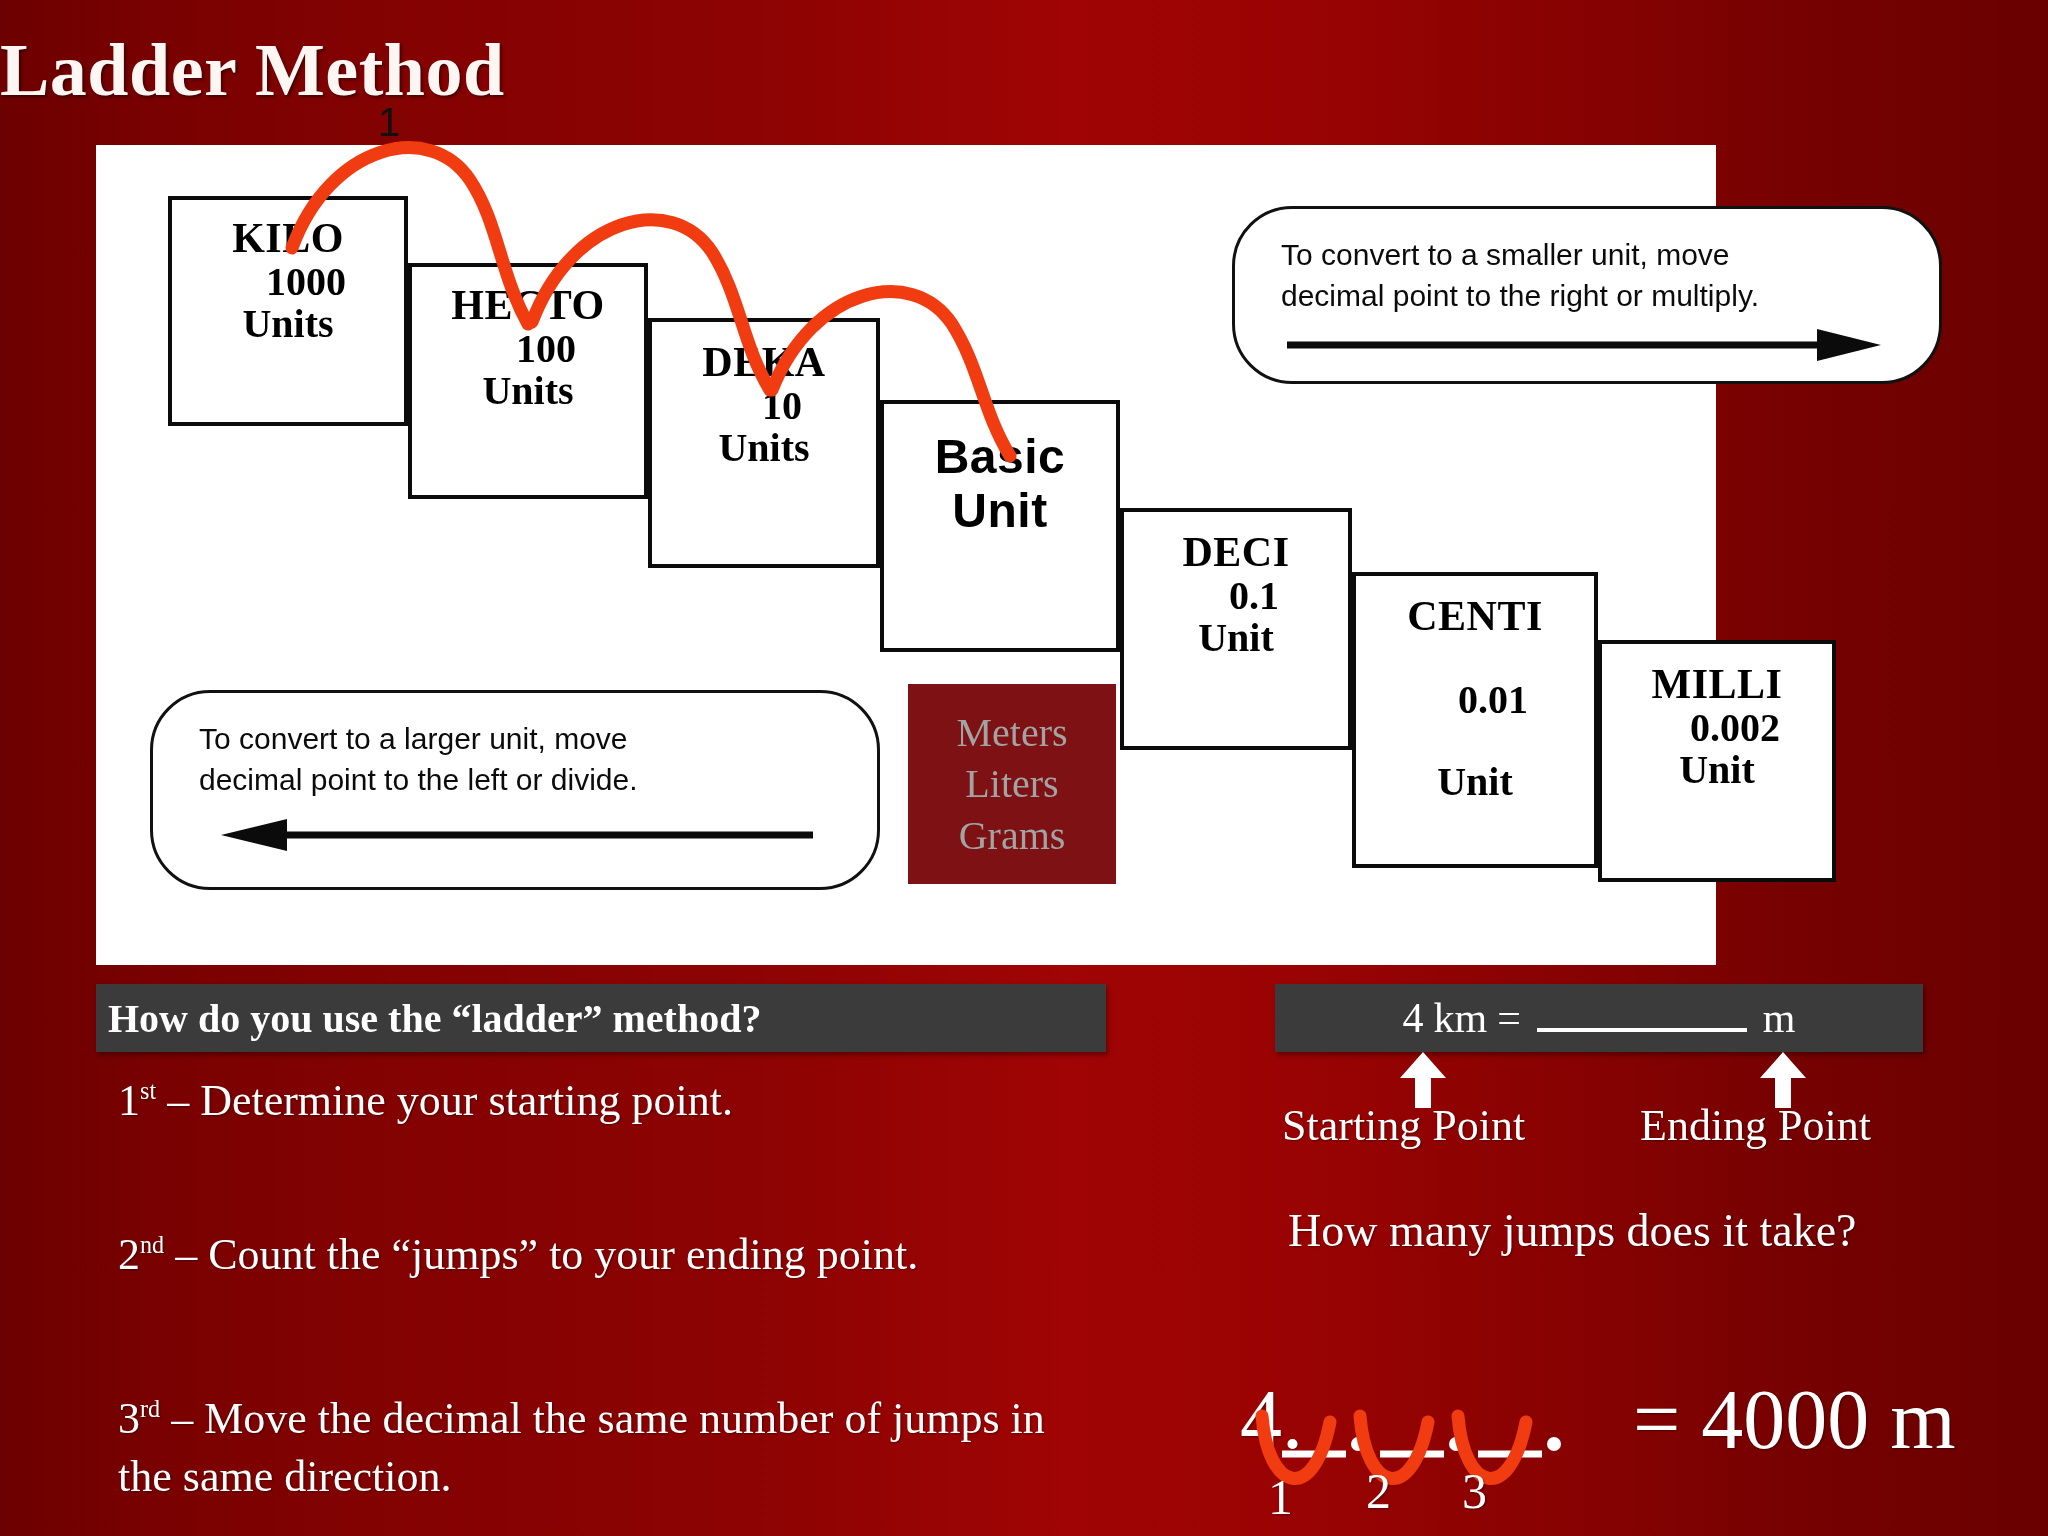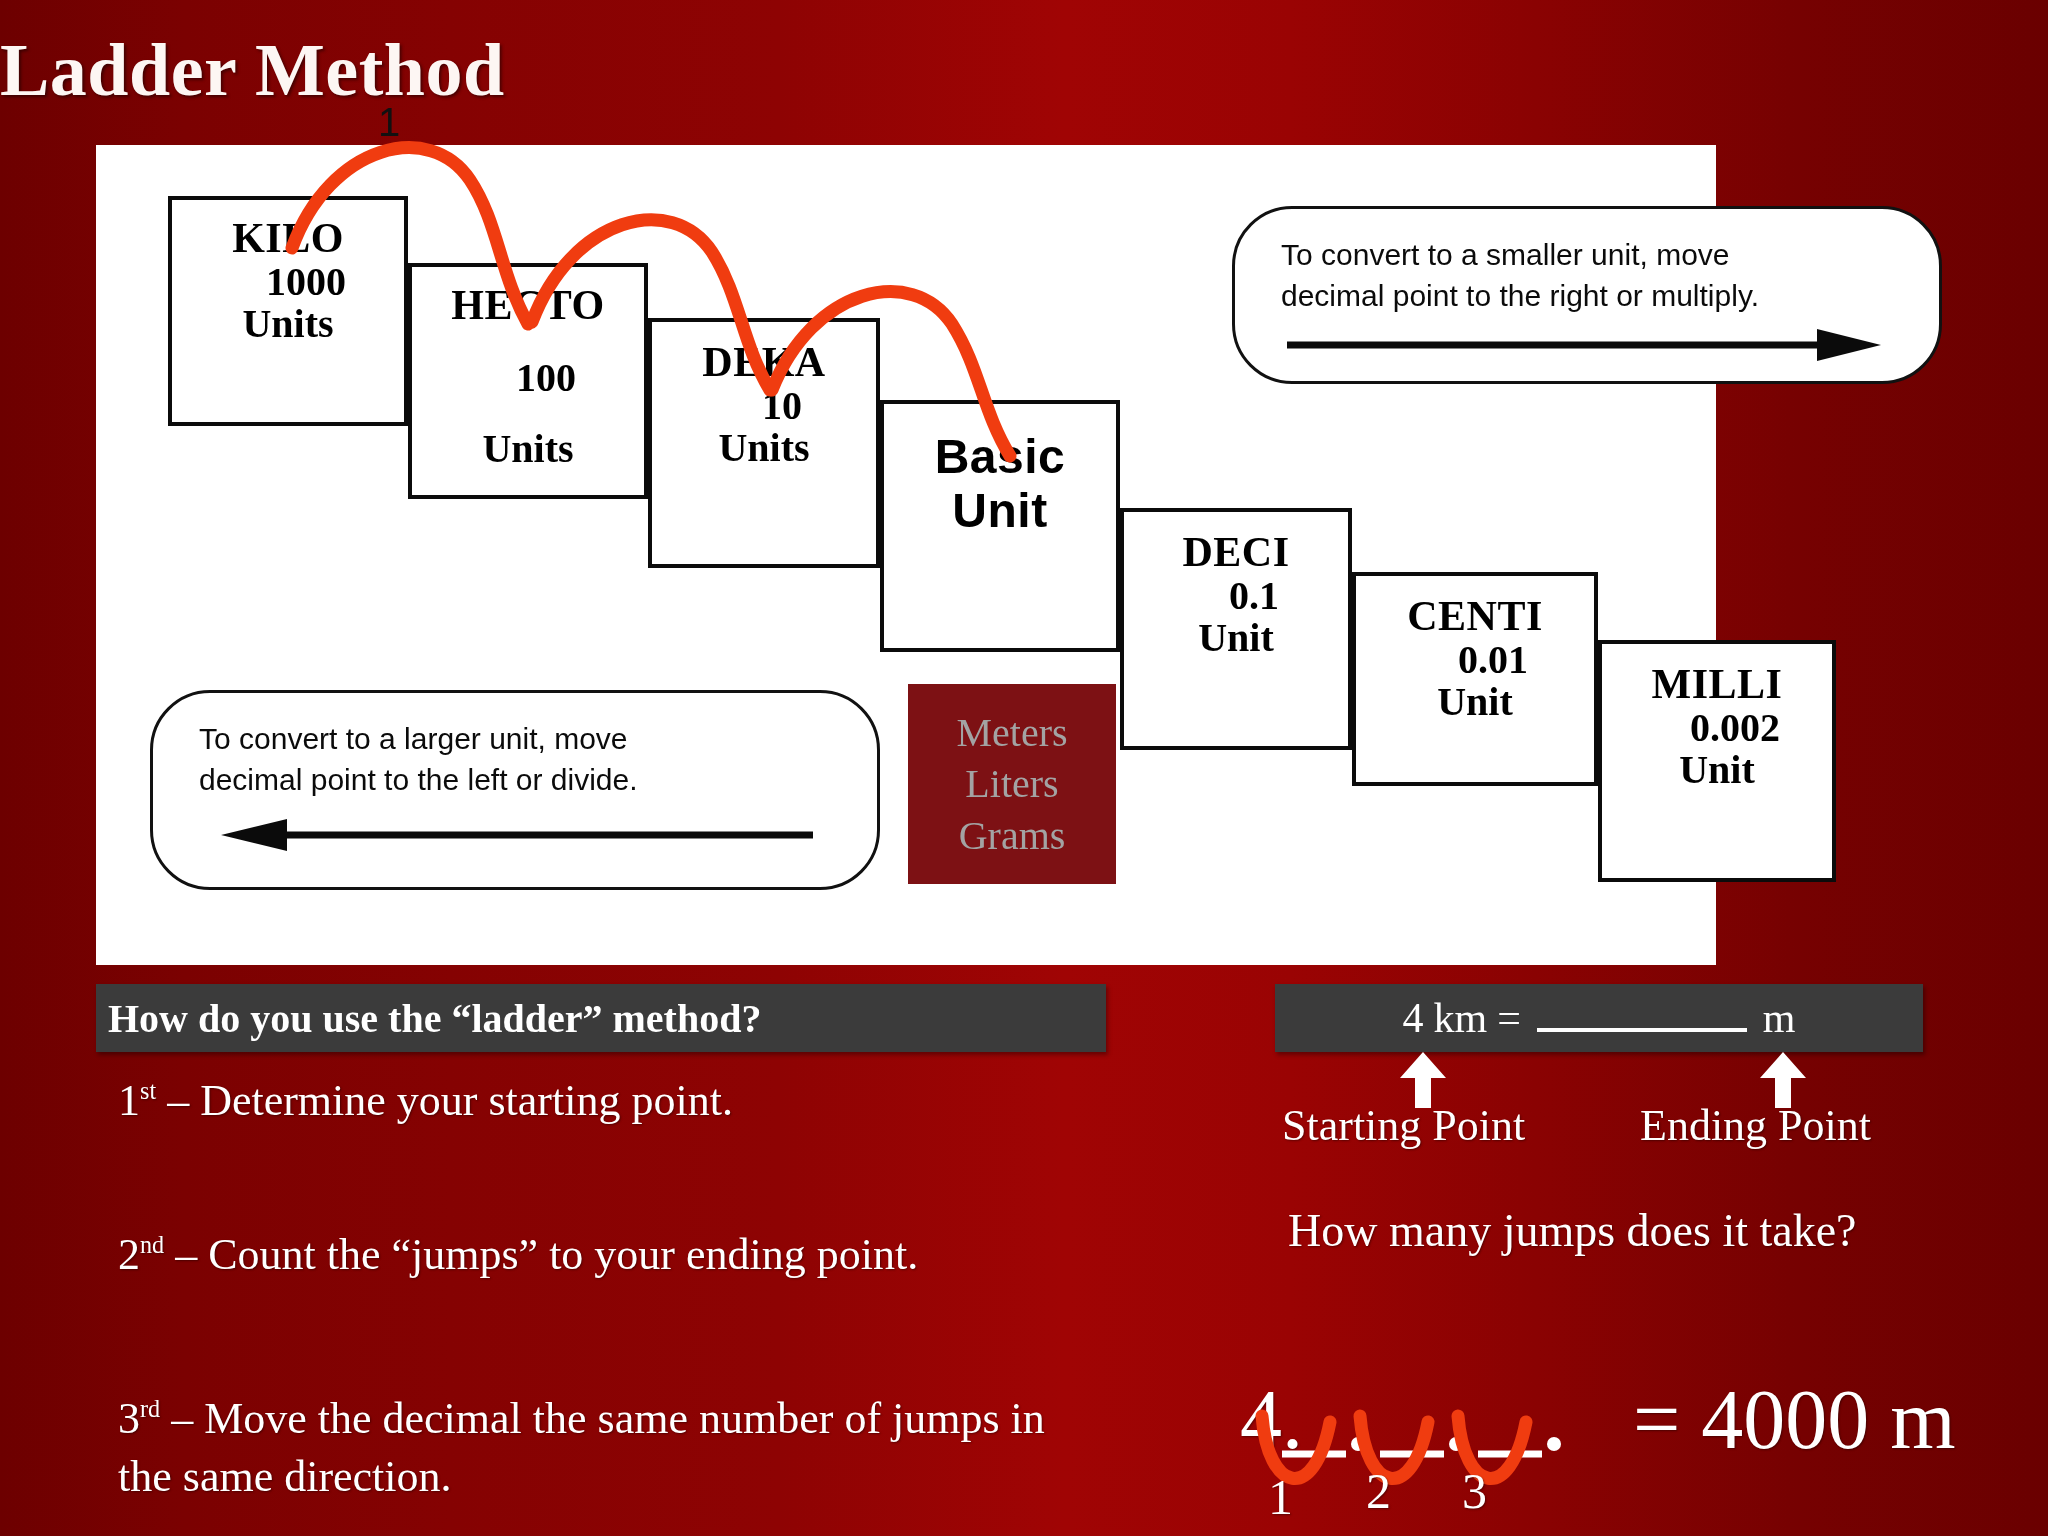--- a/index.html
+++ b/index.html
@@ -111,21 +111,21 @@
   <div class="title">Ladder Method</div>
 
   <div class="panel"></div>
 
   <div class="step" style="left:168px;top:196px;width:240px;height:230px;padding-top:16px;">
     <div class="nm">KILO</div>
     <div class="vl">1000</div>
     <div class="un">Units</div>
   </div>
 
-  <div class="step" style="left:408px;top:263px;width:240px;height:236px;padding-top:16px;gap:29px;">
+  <div class="step" style="left:408px;top:263px;width:240px;height:236px;padding-top:16px;">
     <div class="nm">HECTO</div>
     <div class="vl">100</div>
     <div class="un">Units</div>
   </div>
 
   <div class="step" style="left:648px;top:318px;width:232px;height:250px;padding-top:18px;">
     <div class="nm">DEKA</div>
     <div class="vl">10</div>
     <div class="un">Units</div>
   </div>
@@ -134,21 +134,21 @@
     <div class="nm">Basic</div>
     <div class="nm">Unit</div>
   </div>
 
   <div class="step" style="left:1120px;top:508px;width:232px;height:242px;padding-top:18px;">
     <div class="nm">DECI</div>
     <div class="vl">0.1</div>
     <div class="un">Unit</div>
   </div>
 
-  <div class="step" style="left:1352px;top:572px;width:246px;height:214px;padding-top:18px;">
+  <div class="step" style="left:1352px;top:572px;width:246px;height:296px;padding-top:18px;gap:40px;">
     <div class="nm">CENTI</div>
     <div class="vl">0.01</div>
     <div class="un">Unit</div>
   </div>
 
   <div class="step" style="left:1598px;top:640px;width:238px;height:242px;padding-top:18px;">
     <div class="nm">MILLI</div>
     <div class="vl">0.002</div>
     <div class="un">Unit</div>
   </div>

